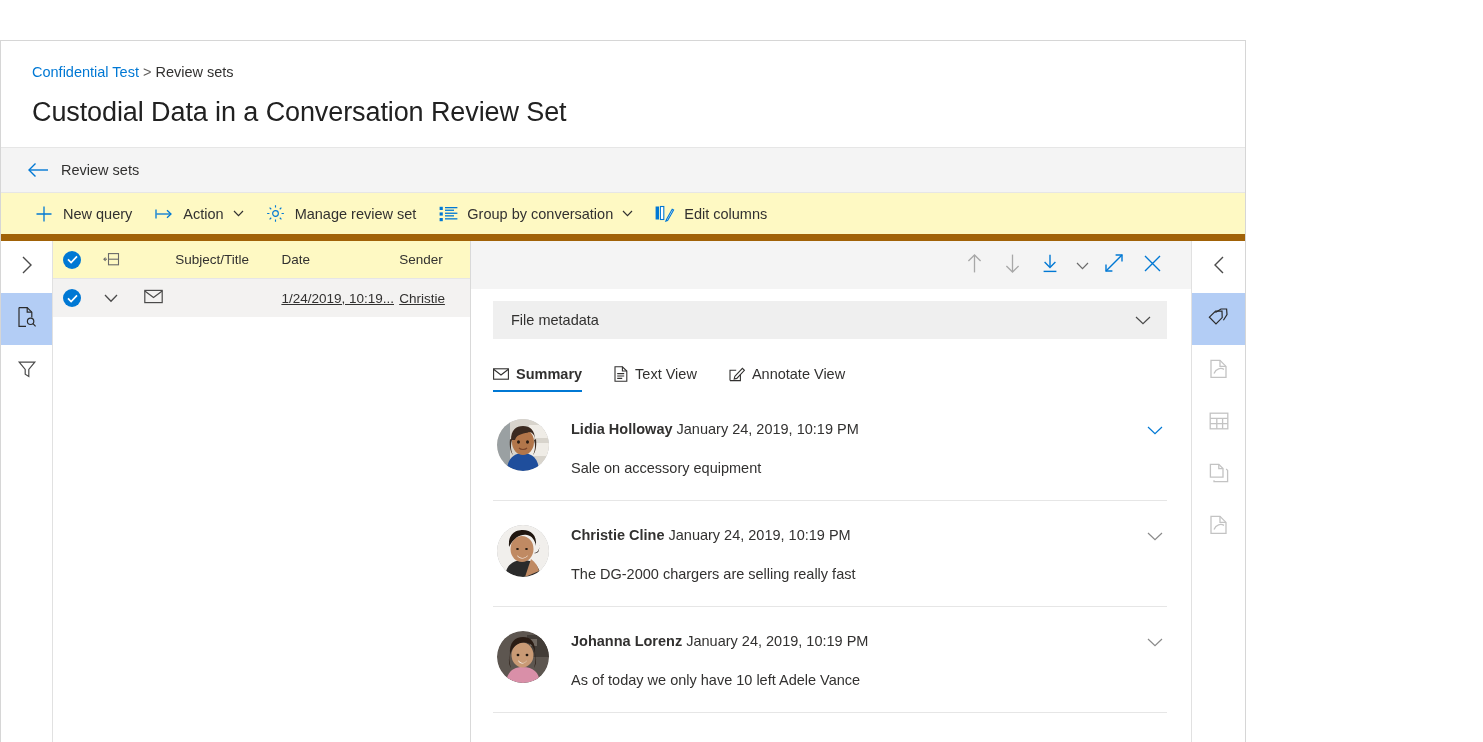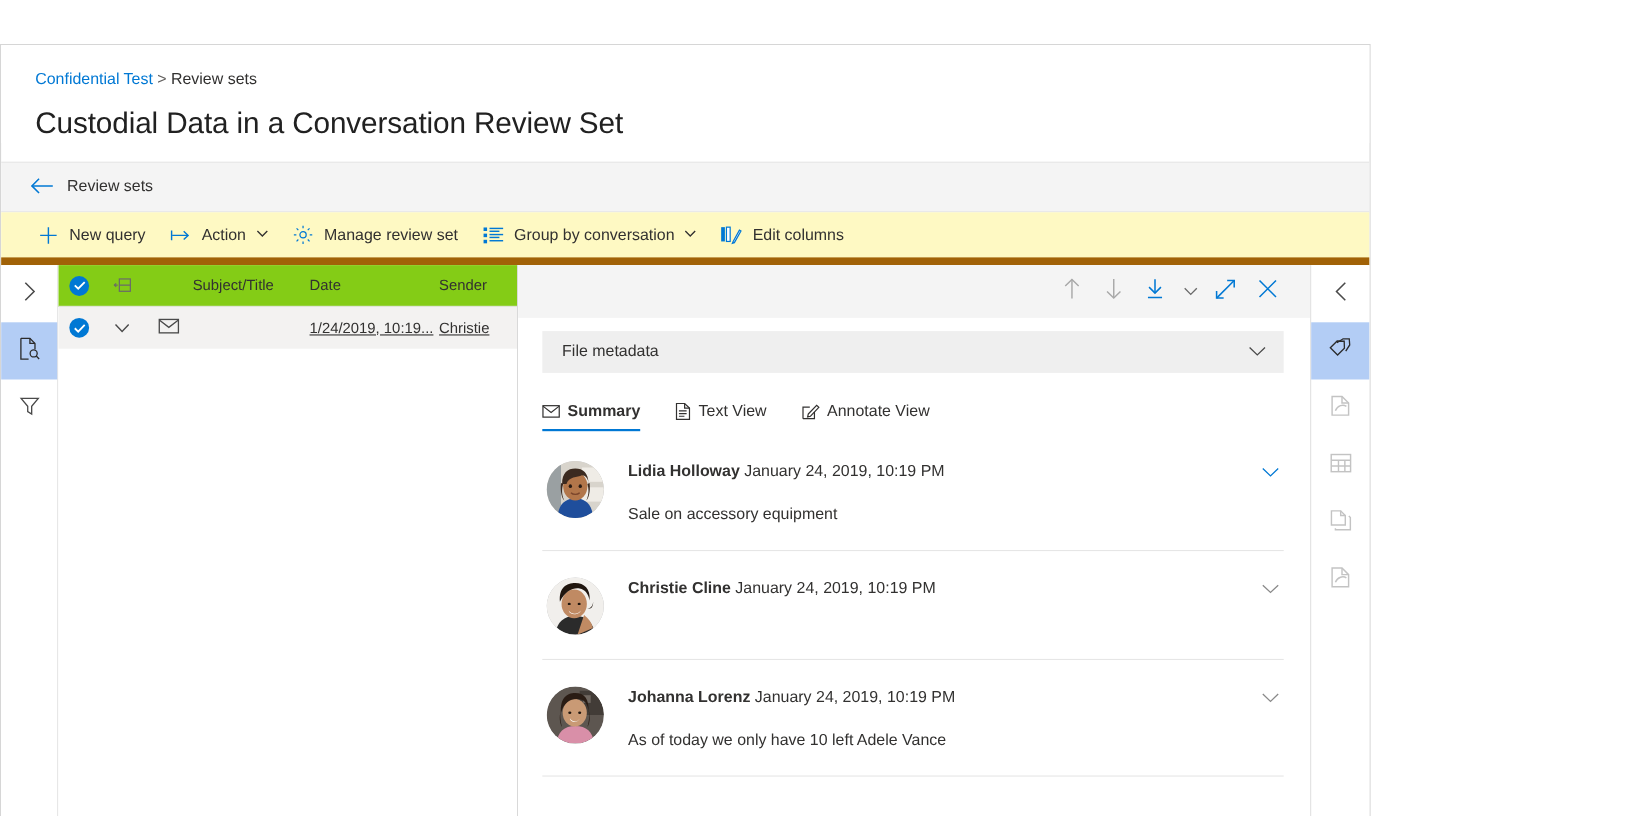--- a/index.html
+++ b/index.html
@@ -82,21 +82,21 @@
   .listpane {
     width: 418px; min-width: 418px;
     background: #ffffff;
     border-right: 1px solid #d9d9d9;
     overflow: hidden;
   }
   .lhead {
     display: flex; align-items: center;
     height: 38px;
     border-bottom: 1px solid #e6e6e6;
-    background: #84cc16;
+    background: #fef9c3;
     font-size: 13.5px; color: #323130;
   }
   .lrow {
     display: flex; align-items: center;
     height: 38px;
     background: #f3f2f1;
     font-size: 13.5px; color: #323130;
     cursor: pointer;
     text-decoration: underline;
   }
@@ -507,20 +507,21 @@
                 <ellipse cx="20.5" cy="24" rx="1.4" ry="1.1" fill="#20160f"></ellipse>
                 <ellipse cx="29.5" cy="24" rx="1.4" ry="1.1" fill="#20160f"></ellipse>
                 <path d="M20 30c3 4 8 4 11 0-1 4-10 5-11 0z" fill="#ffffff"></path>
               </g>
             </svg>
           </div>
           <div class="mbody">
             <div class="mline">
               <span class="mname">Christie Cline</span><span> </span><span class="mdate">January 24, 2019, 10:19 PM</span>
             </div>
+            <div class="mtext">The DG-2000 chargers are selling really fast</div>
           </div>
           <div class="mchev dim">
             <span>
               <svg width="16" height="9" viewBox="0 0 16 9" fill="none" stroke="#8a8a8a" stroke-width="1.2">
                   <path d="M1 1L8 7.6L15 1"></path>
                 </svg>
             </span>
           </div>
         </div>
 

